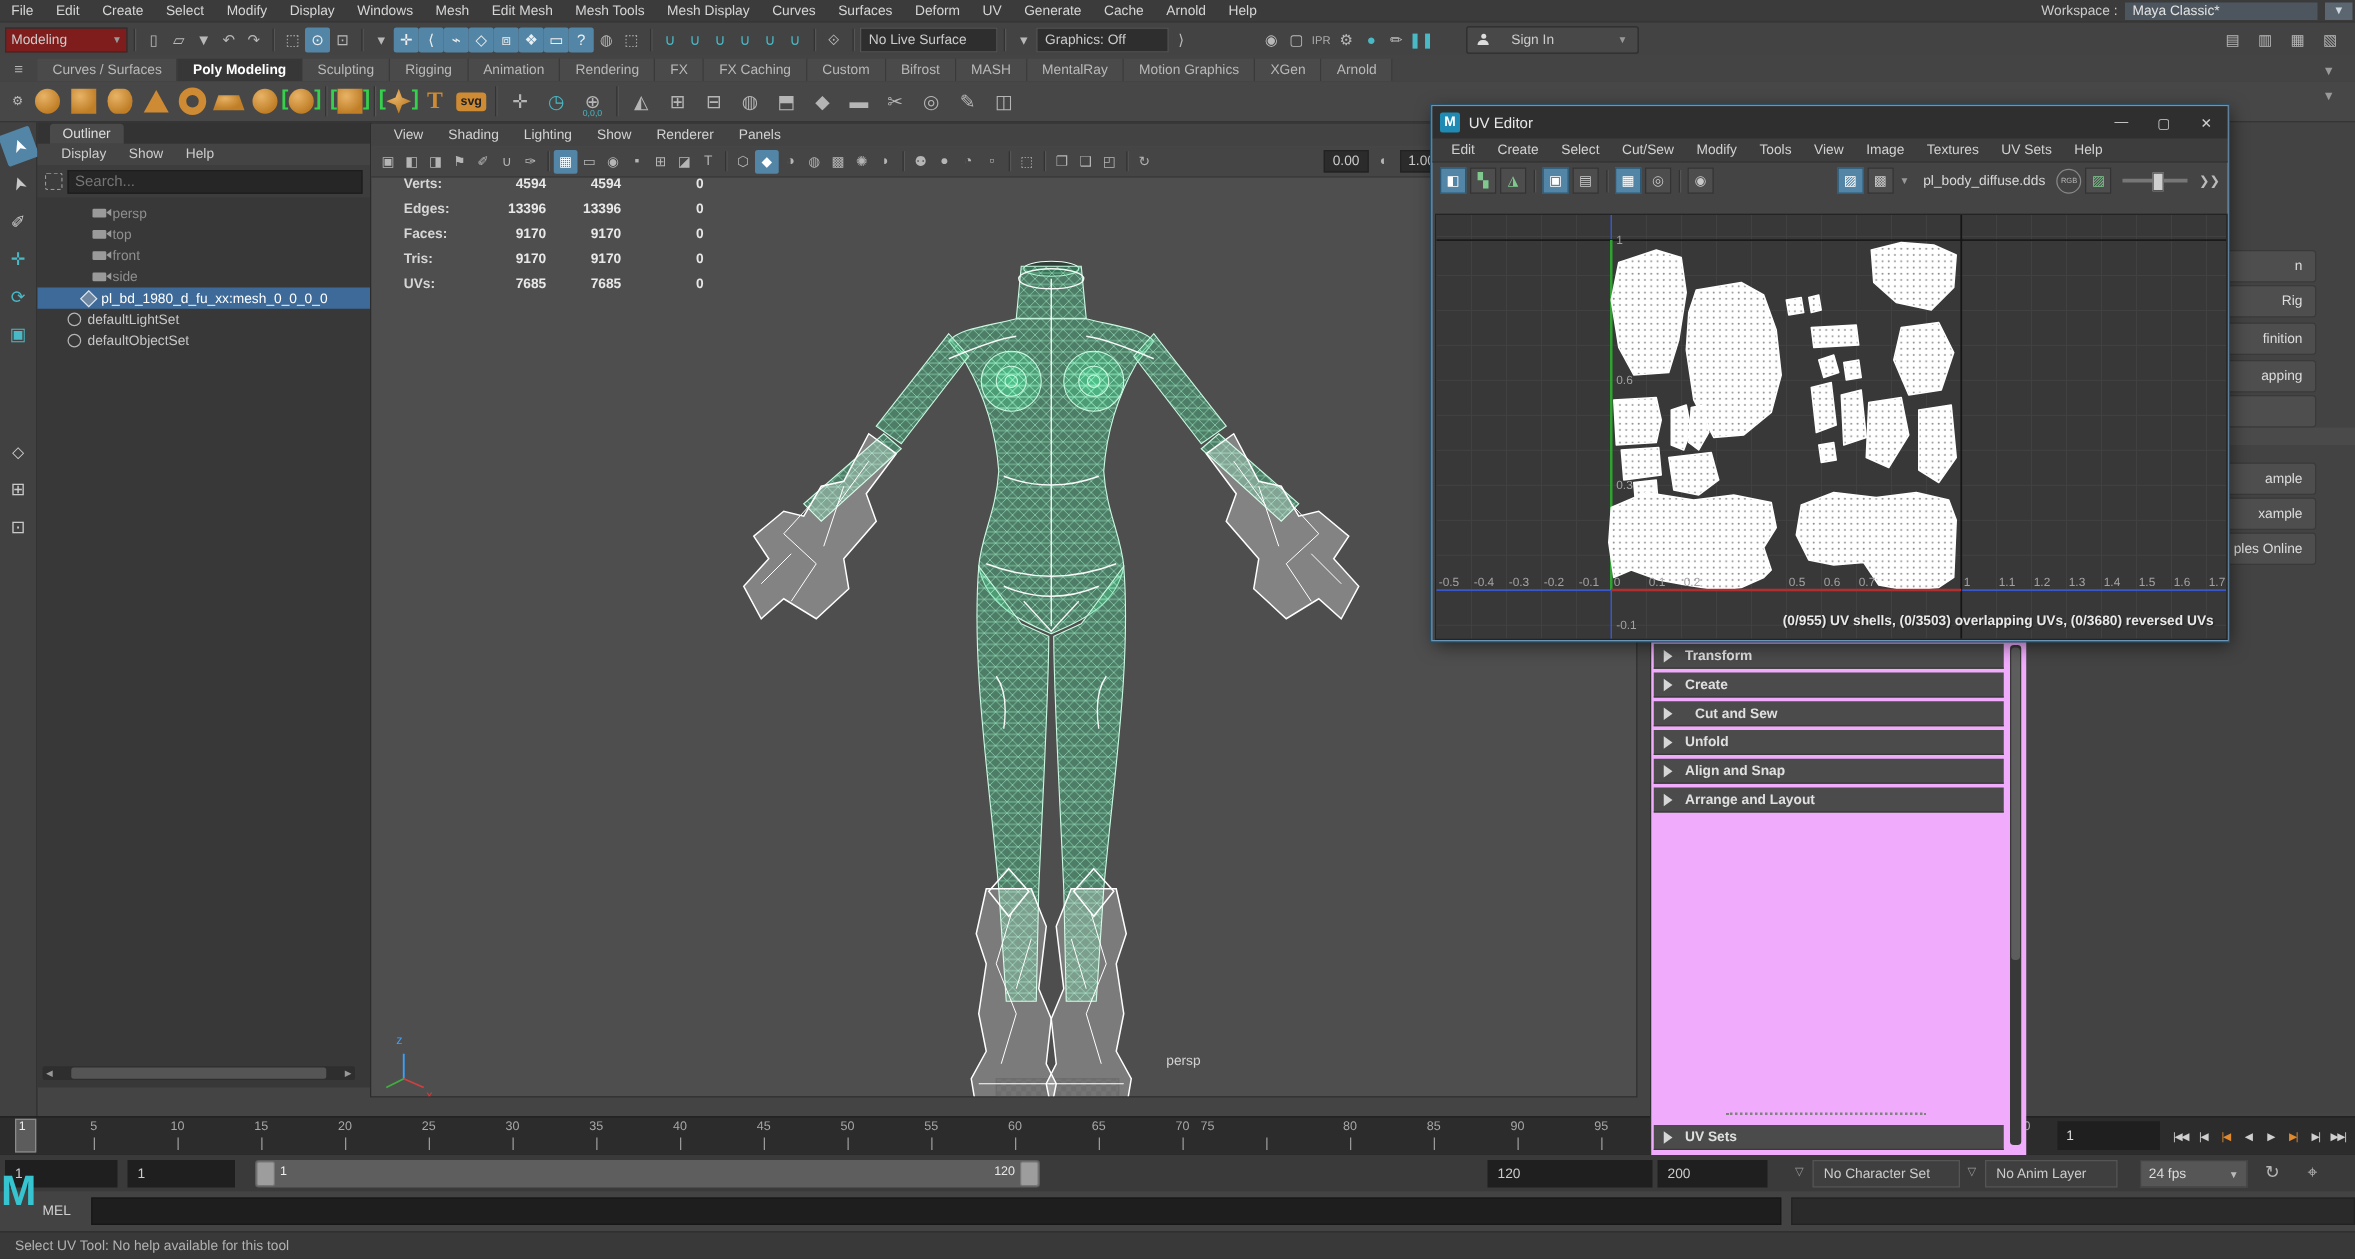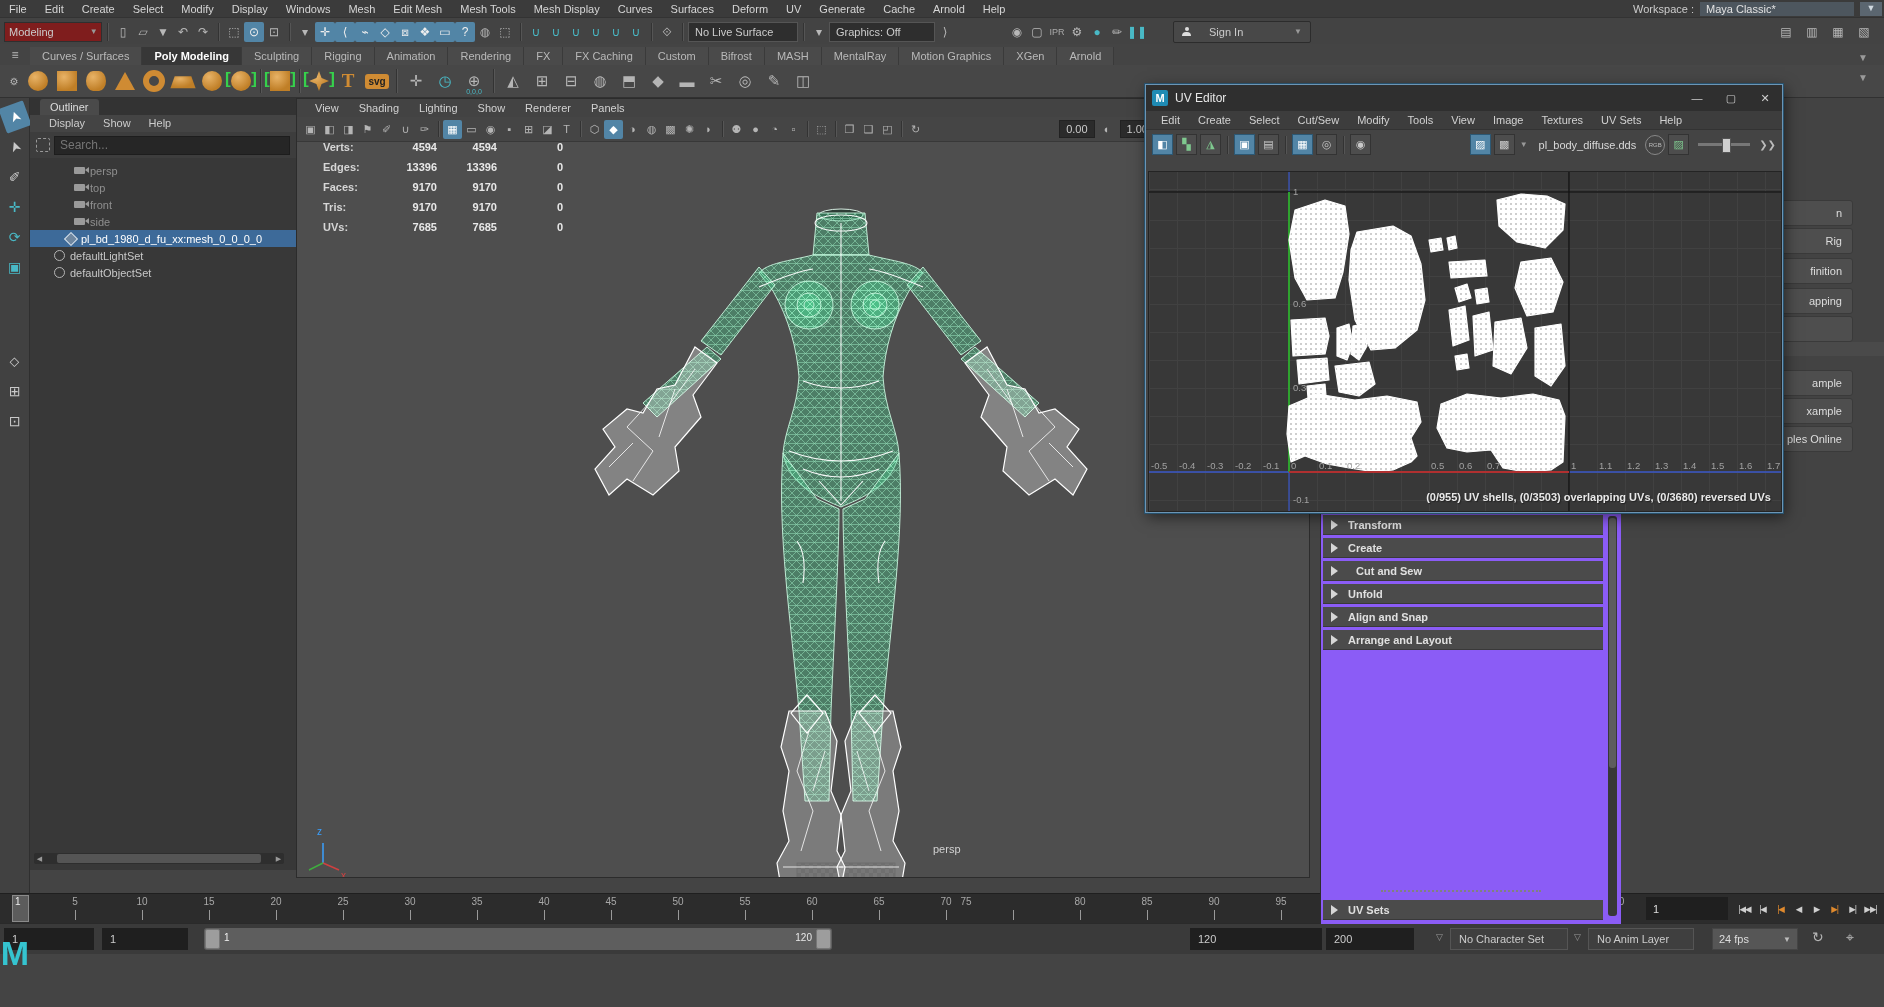--- a/index.html
+++ b/index.html
@@ -105,21 +105,21 @@
   .uvt-div{width:1px;height:18px;background:#333;box-shadow:1px 0 0 #555;margin:0 3px;flex:none;}
   #uv-texname{color:#d8d8d8;margin:0 6px;white-space:nowrap;}
   .rgb-badge{width:18px;height:18px;border-radius:50%;border:1px solid #888;color:#bbb;font-size:6px;display:flex;align-items:center;justify-content:center;flex:none;}
   .uv-slider{width:52px;height:3px;background:#777;position:relative;margin:0 6px;flex:none;}
   .uv-slider .kn{position:absolute;left:24px;top:-5px;width:7px;height:13px;background:#cfcfcf;border:1px solid #555;}
   #uv-canvas{position:absolute;left:2px;top:86px;width:634px;height:341px;background:#383838;border:1px solid #242424;box-sizing:border-box;
     background-image:repeating-linear-gradient(to right,#414141 0 1px,transparent 1px 28px),repeating-linear-gradient(to bottom,#414141 0 1px,transparent 1px 28px);
     background-position:0 0,0 20px;}
   #uv-status{position:absolute;right:10px;bottom:8px;color:#e9e9e9;font-weight:bold;text-shadow:1px 1px 1px #222;}
   
-  #toolkit{left:1320px;top:512px;width:300px;height:412px;background:#8b5cf6;border-left:1px solid #2e2e2e;z-index:8;}
+  #toolkit{left:1320px;top:512px;width:300px;height:412px;background:#f0abfc;border-left:1px solid #2e2e2e;z-index:8;}
   .tk-row{position:absolute;left:2px;width:280px;height:20px;background:#4b4b4b;border-bottom:1px solid #393939;display:flex;align-items:center;gap:10px;padding-left:8px;box-sizing:border-box;color:#e0e0e0;font-weight:bold;}
   .tk-arr{width:0;height:0;border-top:5px solid transparent;border-bottom:5px solid transparent;border-left:7px solid #d6d6d6;}
   #tk-scroll{position:absolute;right:4px;top:4px;width:9px;height:400px;background:#383838;border-radius:3px;}
   #tk-scroll .thumb{position:absolute;left:1px;top:2px;width:7px;height:250px;background:#5d5d5d;border-radius:3px;}
   #tk-dots{position:absolute;left:60px;top:378px;width:160px;border-top:2px dotted #808080;}
   
   #farpanel{left:1640px;top:98px;width:244px;height:792px;background:#434343;z-index:5;border-right:1px solid #3a3a3a;}
   .fp-btn{position:absolute;left:60px;width:153px;height:26px;background:#4e4e4e;border:1px solid #3a3a3a;border-radius:3px;color:#ddd;display:flex;align-items:center;justify-content:flex-end;padding-right:10px;box-sizing:border-box;}
   .fp-band{position:absolute;left:0;width:244px;height:14px;background:#4a4a4a;}
   .edge-chev{position:absolute;color:#9a9a9a;font-size:10px;z-index:6;}
@@ -702,20 +702,28 @@
     <div class="rb-dd" style="left:1574px">▽</div>
     <div class="rb-box" style="left:1588px;width:106px">No Anim Layer</div>
     <div id="rb-fps">
       <span>24 fps</span>
       <span style="font-size:8px;color:#bbb">▼</span>
     </div>
     <div class="rb-ico" style="left:1812px">↻</div>
     <div class="rb-ico" style="left:1846px">⌖</div>
   </div>
 
+  <div id="melrow" class="abs">
+    <span id="mel-label">MEL</span>
+    <div id="mel-input"></div>
+    <div id="mel-result"></div>
+  </div>
+  <div id="helprow" class="abs">
+    <span id="help-text">Select UV Tool: No help available for this tool</span>
+  </div>
 
   <div id="uvwin" class="abs">
     <div id="uv-titlebar">
       <span id="uv-mbadge">M</span>
       <span id="uv-title">UV Editor</span>
       <span id="uv-winbtns">
           <span class="winbtn">—</span>
           <span class="winbtn">▢</span>
           <span class="winbtn">✕</span>
         </span>

